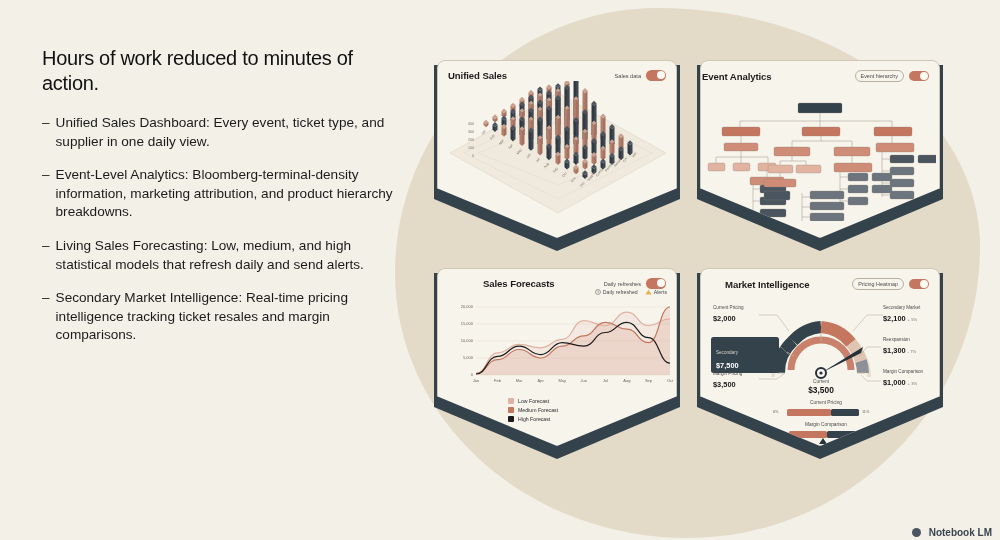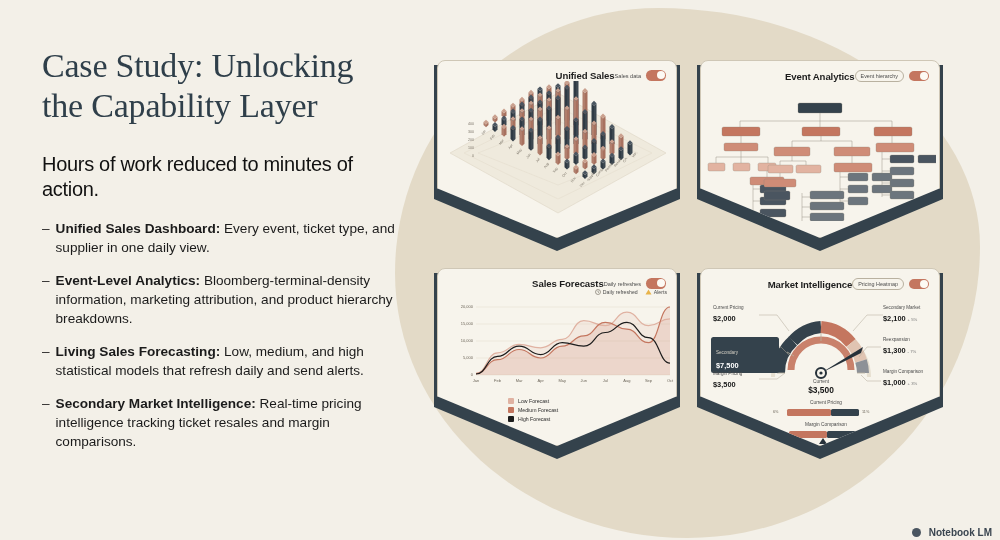--- a/index.html
+++ b/index.html
@@ -23,38 +23,38 @@
   }
   .subtitle{
     font-size:20px;line-height:1.25;font-weight:normal;color:#111;margin:0 0 18px 0;
     letter-spacing:-0.3px;
   }
   .bullets{margin:0;padding:0;list-style:none;}
   .bullet{
     display:flex;gap:6px;font-size:13.6px;line-height:1.37;color:#1b1b1b;margin-bottom:15px;
   }
   .dash{flex:0 0 auto;}
-  .btext b{font-weight:bold;}
+  .btext b{font-weight:normal;}
   .cards{position:absolute;left:437px;top:60px;width:520px;height:410px;z-index:6;}
   .shape{
     position:absolute;width:246px;height:186px;background:#34424c;
     clip-path: polygon(0 0, 100% 0, 100% 72%, 50% 100%, 0 72%);
   }
   .s1{left:-3px;top:5px;}
   .s2{left:260px;top:5px;}
   .s3{left:-3px;top:213px;}
   .s4{left:260px;top:213px;}
   .cardclip{
     position:absolute;width:240px;height:178px;
     background:#f7f4ec;border:1px solid #cfc7b6;
     clip-path: polygon(0 0, 100% 0, 100% 72%, 50% 100%, 0 72%);
     border-radius:8px;
     box-sizing:border-box;
   }
-  .cardhead{display:flex;align-items:center;justify-content:flex-end;margin-bottom:3px;}
+  .cardhead{display:flex;align-items:center;justify-content:space-between;margin-bottom:3px;}
   .cardtitle{font-size:9.6px;font-weight:bold;color:#1d1d1d;letter-spacing:-0.1px;}
   .headright{display:flex;align-items:center;gap:5px;}
   .pill{
     font-size:5.4px;color:#4b4b4b;border:1px solid #b9b1a0;border-radius:9px;
     padding:2px 5px;white-space:nowrap;
   }
   .plain-lbl{font-size:5.6px;color:#4b4b4b;white-space:nowrap;}
   .toggle{
     width:20px;height:10.5px;border-radius:6px;background:#c4765f;position:relative;flex:0 0 auto;
   }
@@ -100,21 +100,20 @@
     display:flex;align-items:center;gap:8px;
   }
   .wmdot{width:9px;height:9px;border-radius:50%;background:#4a5560;display:inline-block;}
 </style>
 </head>
 <body>
 
 <div class="blob2"></div>
 
 <div class="left">
-  <h1 class="title">Case Study: Unlocking the Capability Layer</h1>
   <h2 class="subtitle">Hours of work reduced to minutes of action.</h2>
   <ul class="bullets">
 
     <li class="bullet">
       <span class="dash">–</span>
       <span class="btext"><b>Unified Sales Dashboard:</b><span> Every event, ticket type, and supplier in one daily view.</span></span>
     </li>
 
     <li class="bullet">
       <span class="dash">–</span>
@@ -400,21 +399,21 @@
           <text x="171" y="89.5" transform="rotate(-52 168 87.5)">Resale</text>
           <text x="162" y="94.19999999999999" transform="rotate(-52 159 92.19999999999999)">Partner</text>
           <text x="153" y="98.89999999999999" transform="rotate(-52 150 96.89999999999999)">Comp</text>
           <text x="144" y="103.6" transform="rotate(-52 141 101.6)">Supplier</text>
         </g>
     </svg>
     <span class="num n1">1</span>
   </div>
 
   <div class="cardclip c2" style="left:263px;top:0;">
-    <div style="padding:9px 10px 0 10px;">
+    <div style="padding:9px 10px 0 1px;">
       <div class="cardhead">
         <span class="cardtitle">Event Analytics</span>
         <span class="headright">
           <span class="pill">Event hierarchy</span>
           <span class="toggle"></span>
         </span>
       </div>
     </div>
     <svg class="tree" viewBox="0 0 230 140">
       <g id="treeG" stroke="#9a948a" stroke-width="0.5" fill="none">

